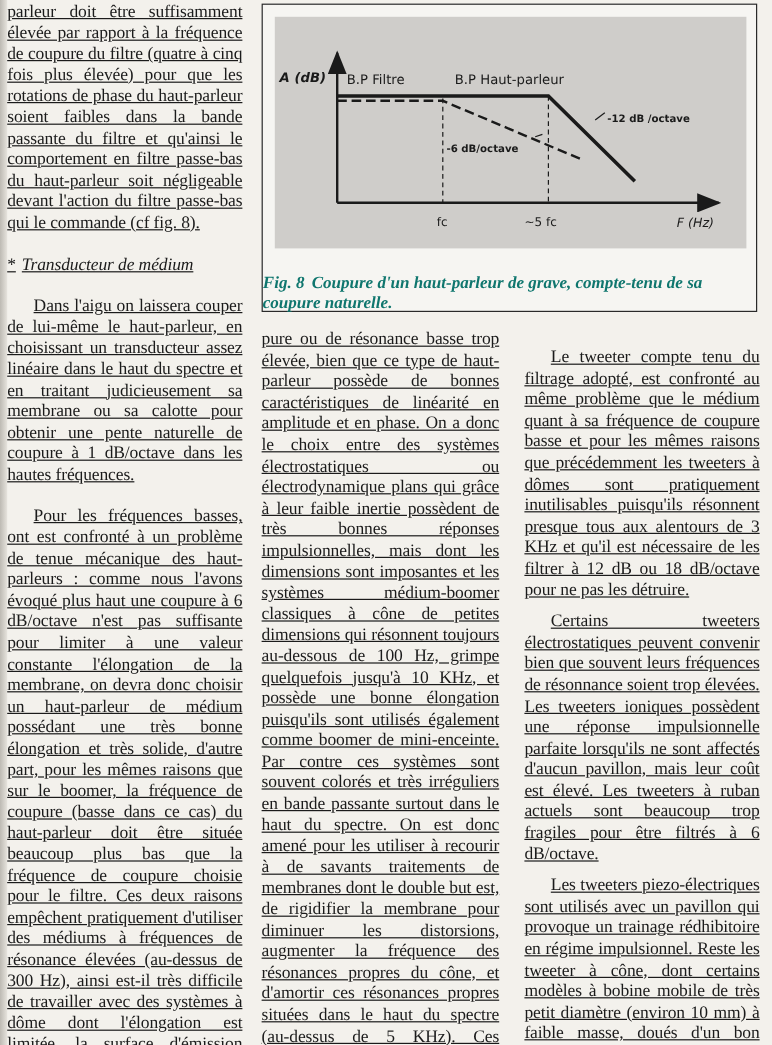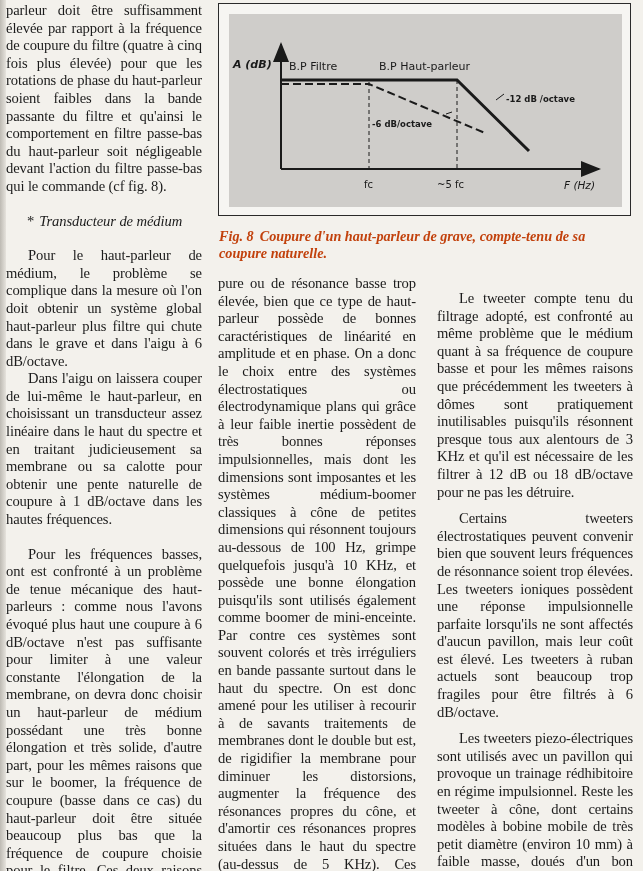--- a/index.html
+++ b/index.html
@@ -10,61 +10,60 @@
     color: #1b1b1b;
   }
   .margin-shade {
     position: absolute; left: 0; top: 0; width: 6px; height: 871px;
     background: linear-gradient(to right, #bdbab3, #e6e3dd);
   }
   .col {
     position: absolute; font-size: 14.6px; line-height: 17.6px;
     text-align: justify; hyphens: none; letter-spacing: -0.1px;
   }
-  .col p { margin: 0; text-indent: 0; }
+  .col p { margin: 0; text-indent: 0; text-decoration: underline; }
   .col p.ind { text-indent: 22px; }
   .col .gap { height: 17px; }
   .col .gap-sm { height: 9px; }
-  .heading { font-style: italic; margin: 0; padding-left: 21px; }
+  .heading { font-style: italic; margin: 0; }
   .heading .bullet { font-style: normal; margin-right: 5px; }
   #col1 { left: 6px; top: 2px; width: 196px; }
   #col2 { left: 218px; top: 275px; width: 198px; }
   #col3 { left: 437px; top: 273px; width: 196px; }
 
   .figure-frame {
-    position: absolute; left: 218px; top: 3px; width: 413px; height: 213px;
+    position: absolute; left: 218px; top: 3px; width: 413px; height: 257px;
     border: 1.5px solid #2a2a2a; background: #f6f5f2; box-sizing: border-box;
   }
   .figure-panel {
     position: absolute; left: 10px; top: 10px; width: 393px; height: 193px;
     background: #cfcdca;
   }
   .figure-panel svg { position: absolute; left: 0; top: 0; }
   .fig-text {
     font-family: "DejaVu Sans", "Liberation Sans", sans-serif;
     fill: #1a1a1a;
   }
   .caption {
     position: absolute; left: 219px; top: 228px; width: 415px;
     font-style: italic; font-weight: bold; font-size: 14.2px; line-height: 17px;
-    color: #c2410c;
+    color: #0f766e;
   }
   .caption .fignum { margin-right: 6px; }
 </style>
 </head>
 <body>
 
 <div class="margin-shade"></div>
 
 <div class="col" id="col1">
   <p>parleur doit être suffisamment élevée par rapport à la fréquence de coupure du filtre (quatre à cinq fois plus élevée) pour que les rotations de phase du haut-parleur soient faibles dans la bande passante du filtre et qu'ainsi le comportement en filtre passe-bas du haut-parleur soit négligeable devant l'action du filtre passe-bas qui le commande (cf fig. 8).</p>
   <div class="gap"></div>
   <p class="heading"><span class="bullet">*</span><span>Transducteur de médium</span></p>
   <div class="gap"></div>
-  <p class="ind">Pour le haut-parleur de médium, le problème se complique dans la mesure où l'on doit obtenir un système global haut-parleur plus filtre qui chute dans le grave et dans l'aigu à 6 dB/octave.</p>
   <p class="ind">Dans l'aigu on laissera couper de lui-même le haut-parleur, en choisissant un transducteur assez linéaire dans le haut du spectre et en traitant judicieusement sa membrane ou sa calotte pour obtenir une pente naturelle de coupure à 1 dB/octave dans les hautes fréquences.</p>
   <div class="gap"></div>
   <p class="ind">Pour les fréquences basses, ont est confronté à un problème de tenue mécanique des haut-parleurs : comme nous l'avons évoqué plus haut une coupure à 6 dB/octave n'est pas suffisante pour limiter à une valeur constante l'élongation de la membrane, on devra donc choisir un haut-parleur de médium possédant une très bonne élongation et très solide, d'autre part, pour les mêmes raisons que sur le boomer, la fréquence de coupure (basse dans ce cas) du haut-parleur doit être située beaucoup plus bas que la fréquence de coupure choisie pour le filtre. Ces deux raisons empêchent pratiquement d'utiliser des médiums à fréquences de résonance élevées (au-dessus de 300 Hz), ainsi est-il très difficile de travailler avec des systèmes à dôme dont l'élongation est limitée, la surface d'émission sonore trop faible et la fréquence de cou-</p>
 </div>
 
 <div class="figure-frame">
   <div class="figure-panel">
     <svg width="393" height="193" viewBox="0 0 393 193">
       <defs>
         <marker id="arrow" markerWidth="10" markerHeight="8" refX="9" refY="4" orient="auto">

